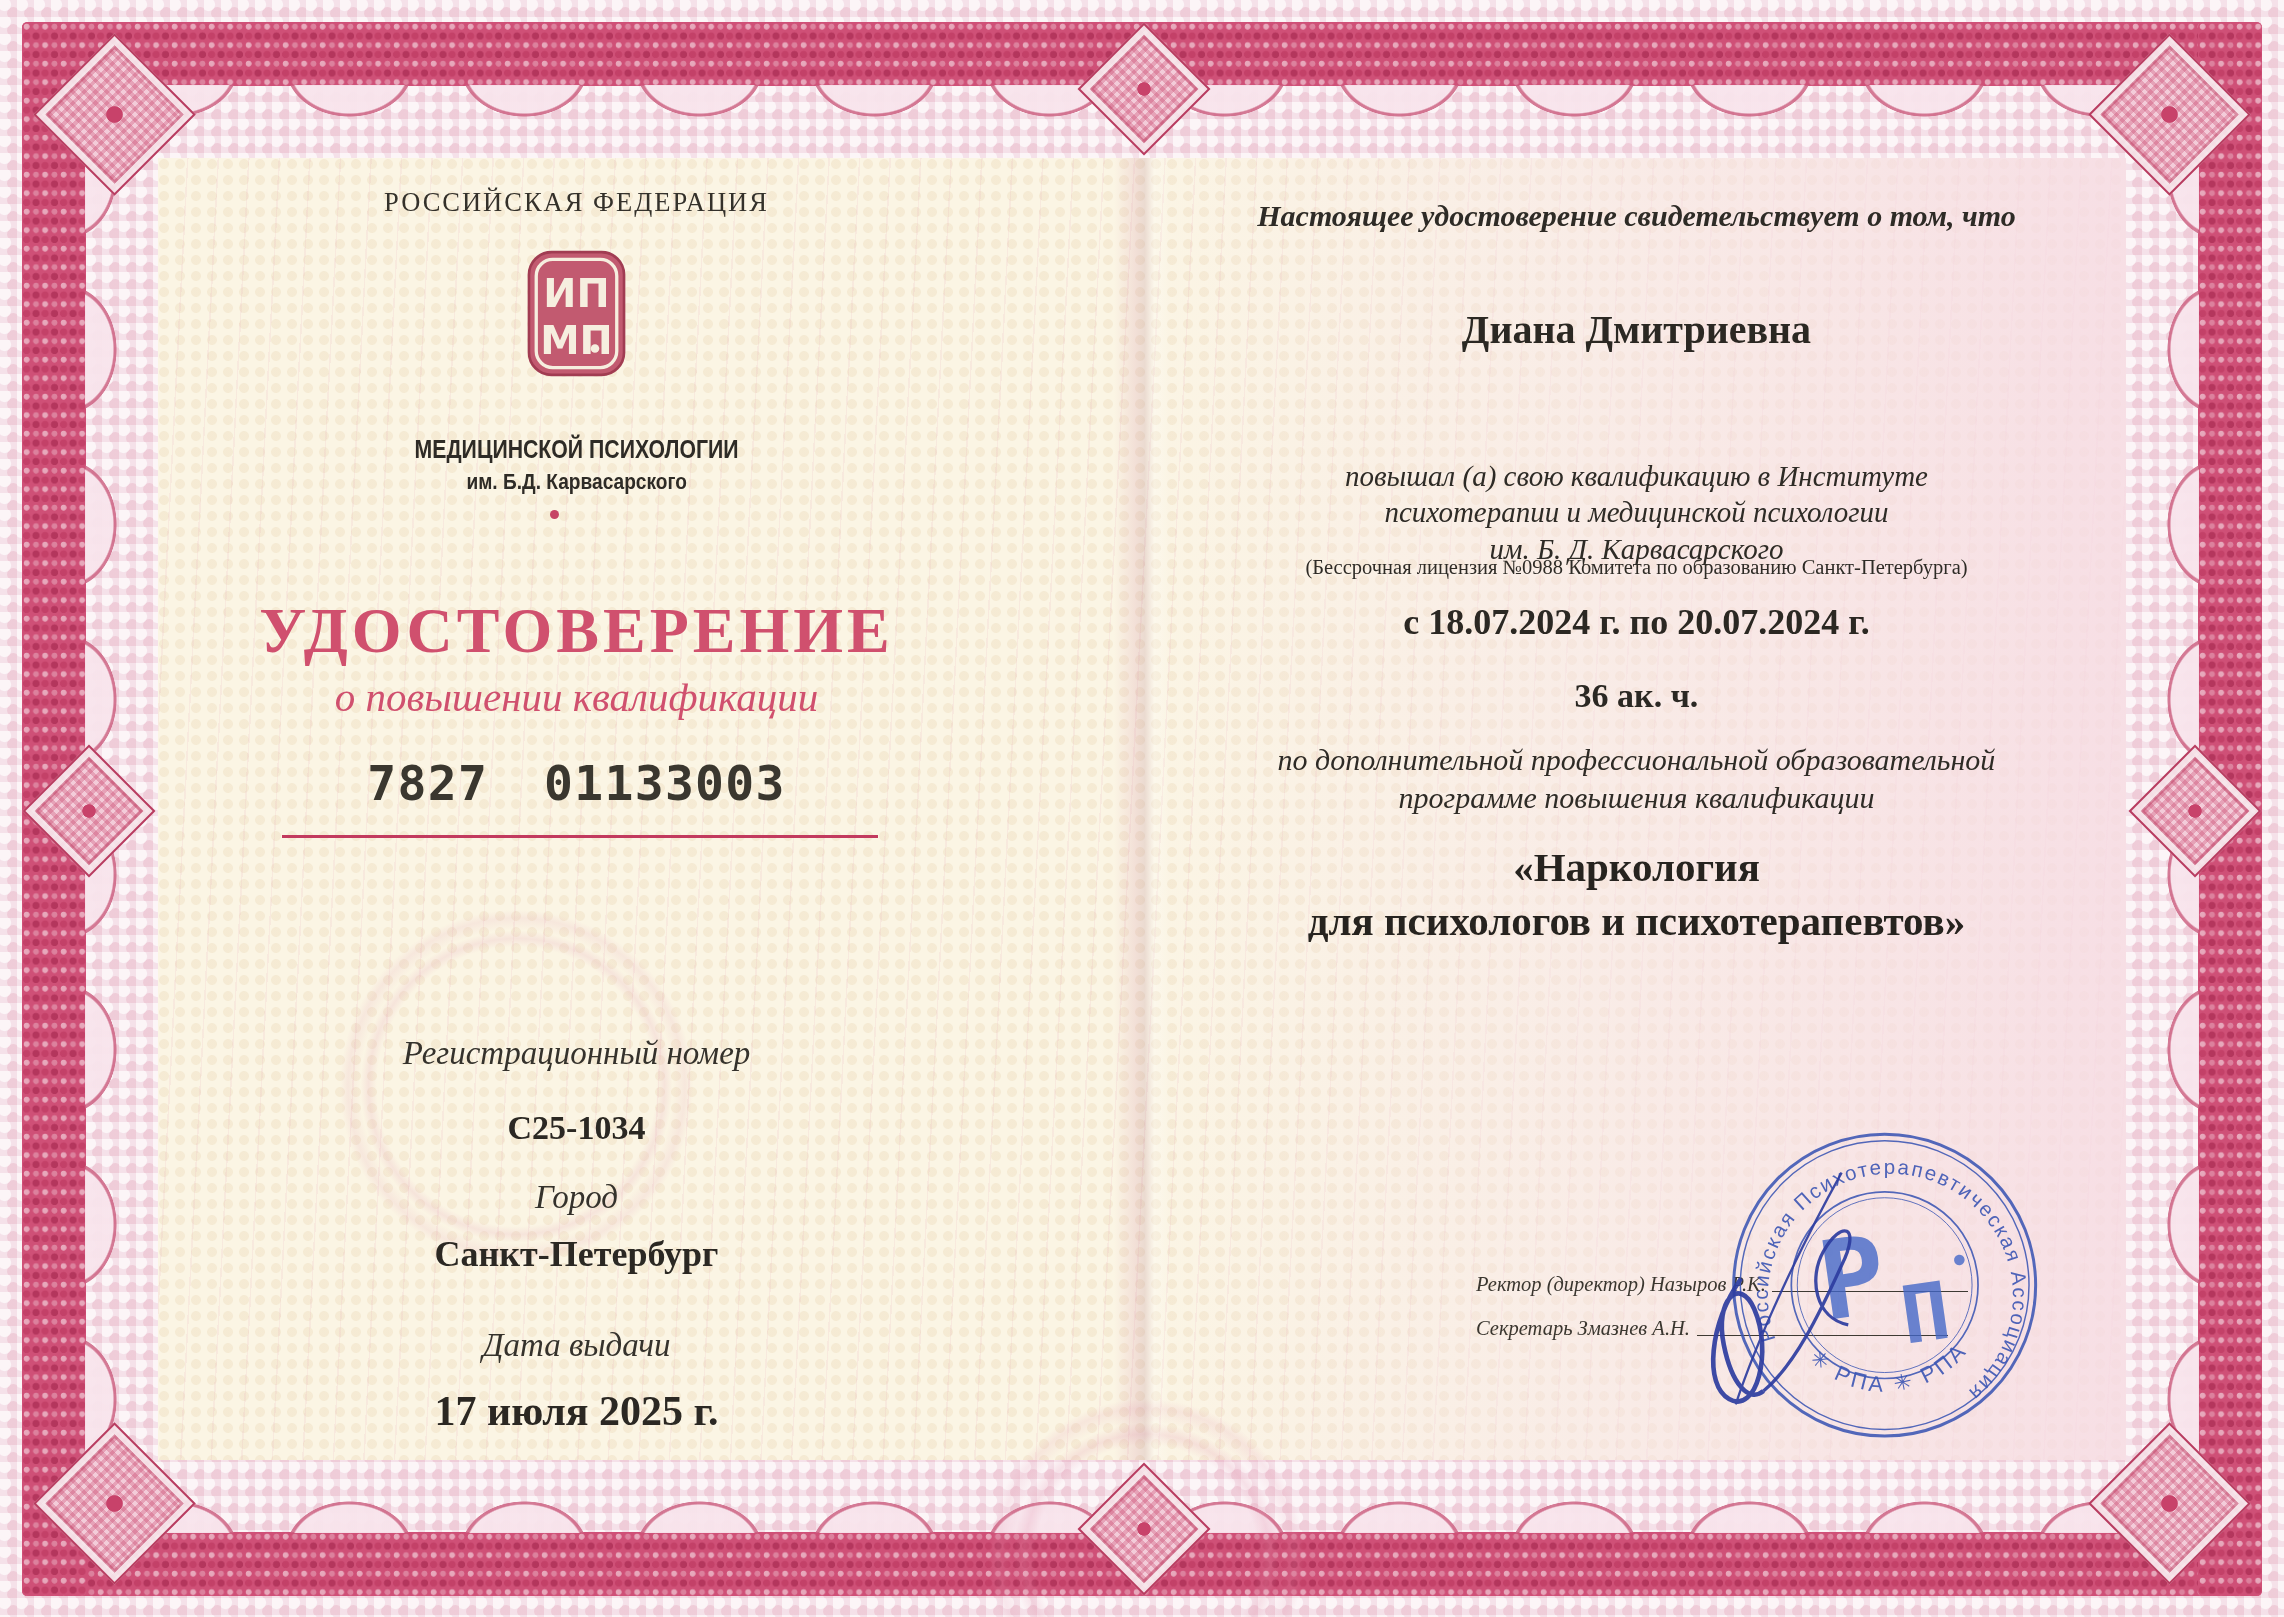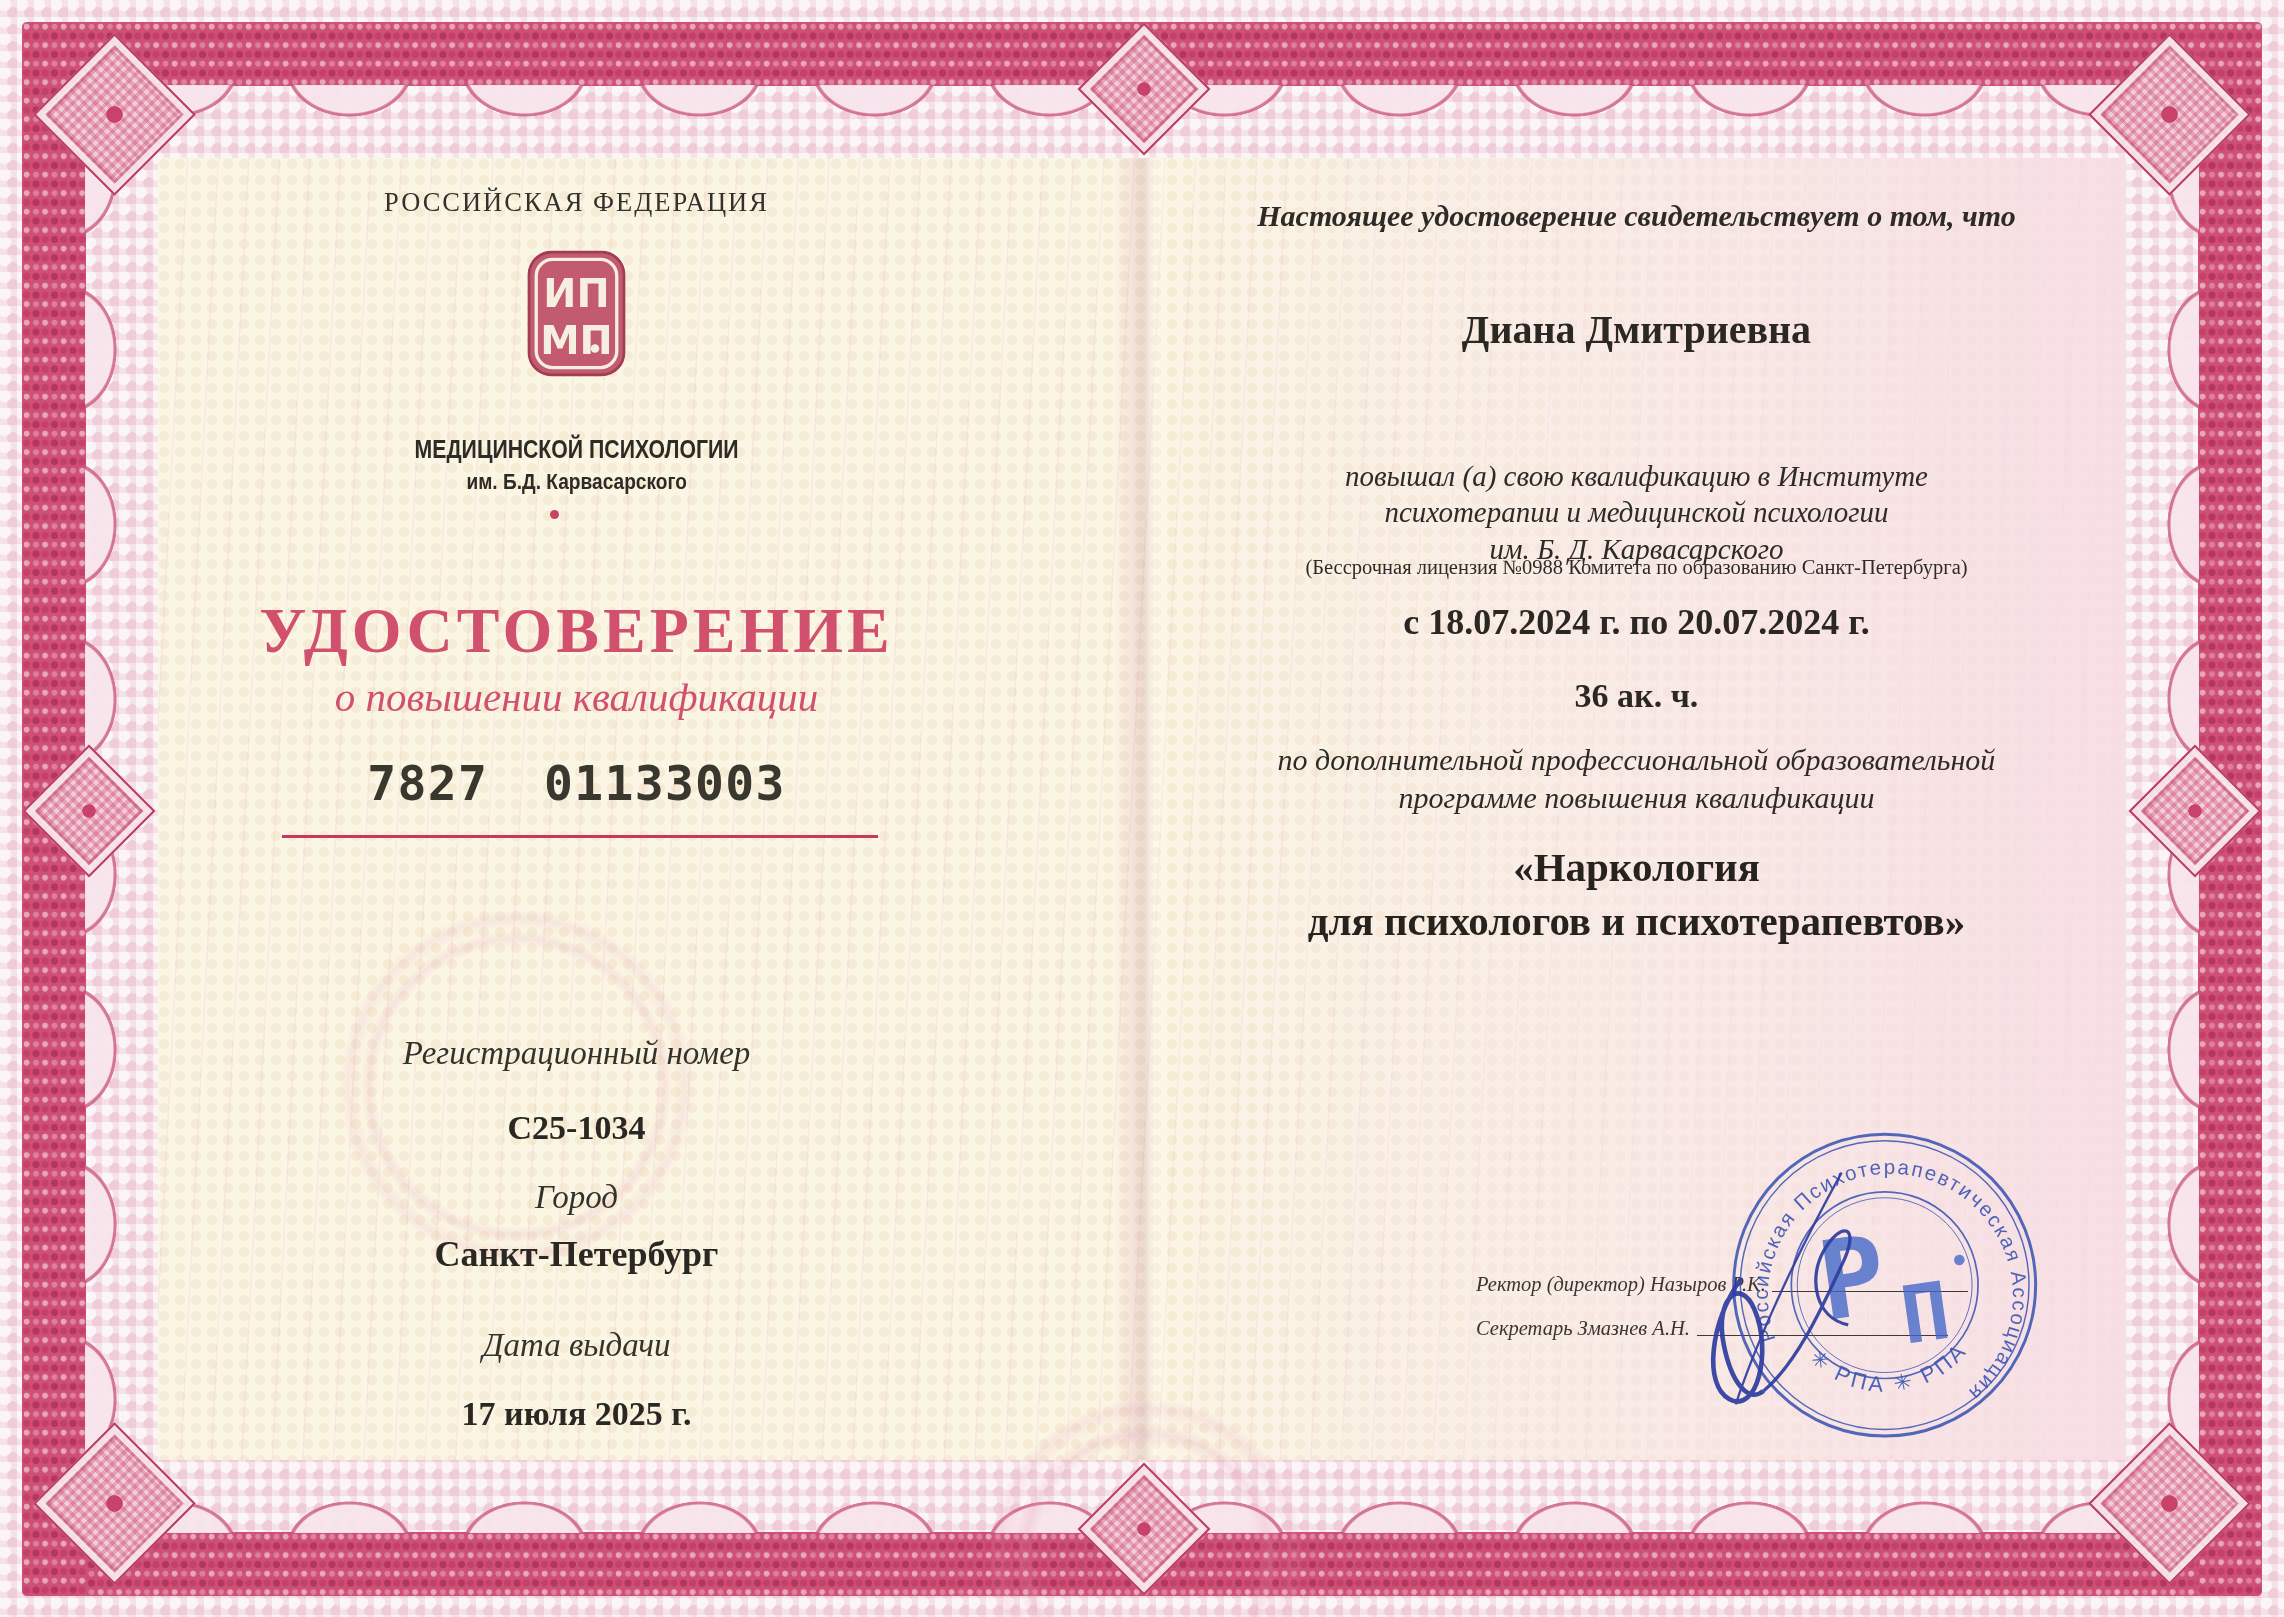--- a/index.html
+++ b/index.html
@@ -138,21 +138,21 @@
     <div class="rule" style="top:835px;"></div>
 
 
     <div class="abs it dark" style="top:1035px;font-size:33px;">Регистрационный номер</div>
     <div class="abs bold" style="top:1109px;font-size:34px;color:#2b2823;">С25-1034</div>
 
     <div class="abs it dark" style="top:1179px;font-size:33px;">Город</div>
     <div class="abs bold" style="top:1233px;font-size:36px;color:#2b2823;">Санкт-Петербург</div>
 
     <div class="abs it dark" style="top:1327px;font-size:33px;">Дата выдачи</div>
-    <div class="abs bold" style="top:1387px;font-size:34px;color:#2b2823;margin-top:8px;">17 июля 2025 г.</div>
+    <div class="abs bold" style="top:1387px;font-size:42px;color:#2b2823;">17 июля 2025 г.</div>
   </div>
 
   <div class="col col-right">
     <div class="abs it bold" style="top:199px;font-size:30px;color:#2e2b26;">Настоящее удостоверение свидетельствует о том, что</div>
 
     <div class="abs bold" style="top:306px;font-size:40px;color:#2b2823;">Диана Дмитриевна</div>
 
     <div class="abs it" style="top:458px;font-size:29px;line-height:1.25;color:#2e2b26;">
       <div>повышал (а) свою квалификацию в Институте</div>
       <div>психотерапии и медицинской психологии</div>

